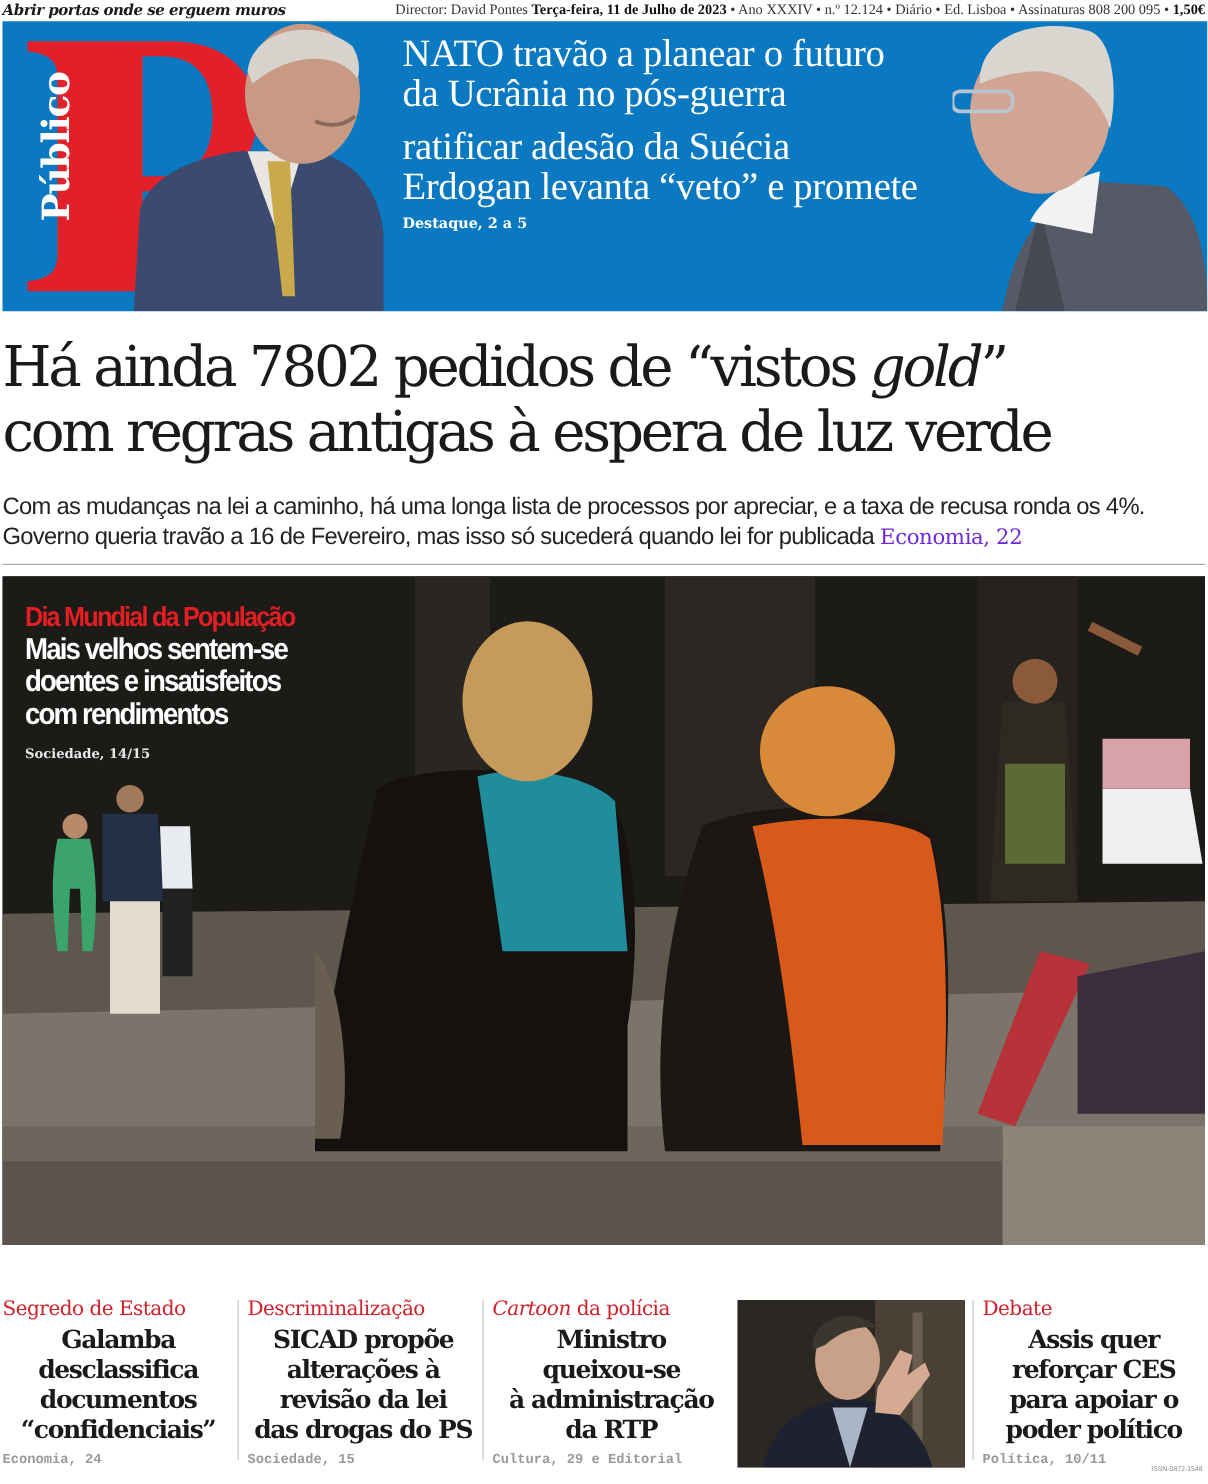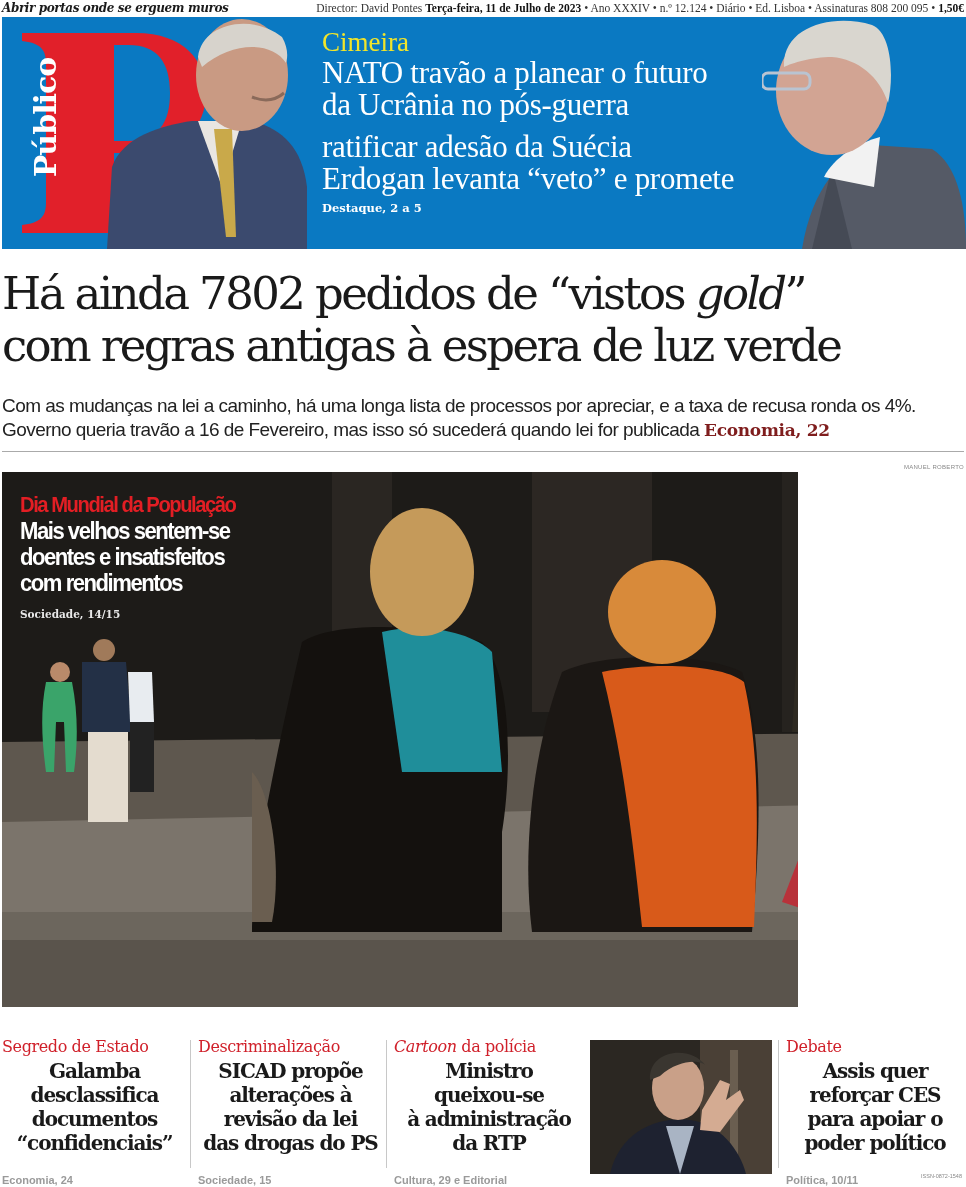--- a/index.html
+++ b/index.html
@@ -26,41 +26,41 @@
   .banner-head { font-family: "Liberation Serif", serif; font-size: 31px; color: #ffffff; line-height: 32px; letter-spacing: -0.3px; }
   .banner-head.second { margin-top: 10px; }
   .banner-ref { font-family: "DejaVu Serif", serif; font-weight: bold; font-size: 11.5px; color: #ffffff; margin-top: 6px; }
 
   
   .main-head { position: absolute; left: 0; top: 268px; width: 966px; font-family: "DejaVu Serif", serif; font-weight: normal; font-size: 45px; line-height: 52px; letter-spacing: -2.6px; color: #1a1a1a; white-space: nowrap; }
   .main-head .it { font-style: italic; }
   .main-head .line { display: block; }
 
   .main-lead { position: absolute; left: 2px; top: 394px; width: 962px; font-family: "Liberation Sans", sans-serif; font-size: 19px; line-height: 24px; color: #222; letter-spacing: -0.55px; }
-  .main-lead .ref { color: #7f1d1d; font-family: "DejaVu Serif", serif; font-weight: bold; font-size: 17px; letter-spacing: -0.3px; margin-top: 39px; }
+  .main-lead .ref { color: #6d28d9; font-family: "DejaVu Serif", serif; font-weight: normal; font-size: 17px; letter-spacing: -0.3px; margin-top: 39px; }
 
   .rule { position: absolute; left: 2px; top: 451px; width: 962px; height: 1px; background: #aaaaaa; }
   .credit { position: absolute; right: 2px; top: 464px; font-family: "Liberation Sans", sans-serif; font-size: 6px; color: #888; letter-spacing: 0.3px; }
 
   
-  .photo { position: absolute; left: 2px; top: 472px; width: 796px; height: 535px; overflow: hidden; background: #1c1a17; }
+  .photo { position: absolute; left: 2px; top: 461px; width: 962px; height: 535px; overflow: hidden; background: #1c1a17; }
   .photo svg { position: absolute; left: 0; top: 0; }
   .photo-text { position: absolute; left: 18px; top: 20px; width: 300px; }
   .photo-kicker { font-family: "Liberation Sans", sans-serif; font-weight: bold; font-size: 22px; color: #e31e24; letter-spacing: -1.6px; line-height: 26px; transform: scaleX(0.92); transform-origin: left; white-space: nowrap; }
   .photo-head { font-family: "Liberation Sans", sans-serif; font-weight: bold; font-size: 24px; color: #ffffff; letter-spacing: -1.6px; line-height: 26px; transform: scaleX(0.92); transform-origin: left; white-space: nowrap; }
   .photo-ref { font-family: "DejaVu Serif", serif; font-weight: bold; font-size: 10.5px; color: #e8e8e8; margin-top: 12px; }
 
   
   .bottom { position: absolute; left: 0; top: 1036px; width: 966px; height: 150px; }
   .col { position: absolute; top: 0; height: 140px; }
   .col .kick { font-family: "DejaVu Serif", serif; font-size: 16px; color: #d0202a; line-height: 22px; letter-spacing: -0.4px; white-space: nowrap; }
   .col .kick i { font-style: italic; }
   .col .hd { font-family: "DejaVu Serif", serif; font-weight: bold; font-size: 20px; line-height: 24px; color: #1a1a1a; letter-spacing: -1.1px; margin-top: 1px; }
   .col .hd span { display: block; white-space: nowrap; text-align: center; }
-  .col .rf { font-family: Liberation Sans, sans-serif; font-weight: bold; font-size: 11px; color: #9a9a9a; margin-top: 19px; }
+  .col .rf { font-family: Liberation Mono, monospace; font-weight: bold; font-size: 11px; color: #9a9a9a; margin-top: 7px; }
   .vsep { position: absolute; top: 4px; width: 1px; height: 128px; background: #c8c8c8; }
   .thumb { position: absolute; left: 590px; top: 4px; width: 182px; height: 134px; overflow: hidden; background: #2a2620; }
   .issn { position: absolute; right: 4px; top: 1173px; font-family: "Liberation Sans", sans-serif; font-size: 5.5px; color: #888; }
 </style>
 </head>
 <body>
 
 <div class="topstrip">
   <span class="slogan">Abrir portas onde se erguem muros</span>
   <span class="masthead-info">
@@ -91,21 +91,20 @@
   <svg class="person-right" viewBox="0 0 204 232">
     <path d="M40 232 C50 170 80 140 110 128 L170 132 C196 148 204 190 204 232 Z" fill="#555a66"></path>
     <path d="M70 150 L90 232 L50 232 Z" fill="#454a55"></path>
     <path d="M62 160 C72 140 96 126 118 120 L112 170 Z" fill="#f2f2f2"></path>
     <ellipse cx="70" cy="74" rx="56" ry="64" fill="#d2a493"></ellipse>
     <path d="M22 50 C20 10 70 -4 110 8 C130 16 132 60 126 86 C118 60 96 42 70 40 C50 40 30 46 22 50 Z" fill="#d9d6cf"></path>
     <rect x="0" y="56" width="48" height="16" rx="6" fill="none" stroke="#b9c4d2" stroke-width="3"></rect>
   </svg>
 
   <div class="banner-text">
-    <div class="kicker-yellow">Cimeira</div>
     <div class="banner-head">
       <div>NATO travão a planear o futuro</div>
       <div>da Ucrânia no pós-guerra</div>
     </div>
     <div class="banner-head second">
       <div>ratificar adesão da Suécia</div>
       <div>Erdogan levanta “veto” e promete</div>
     </div>
     <div class="banner-ref">Destaque, 2 a 5</div>
   </div>

